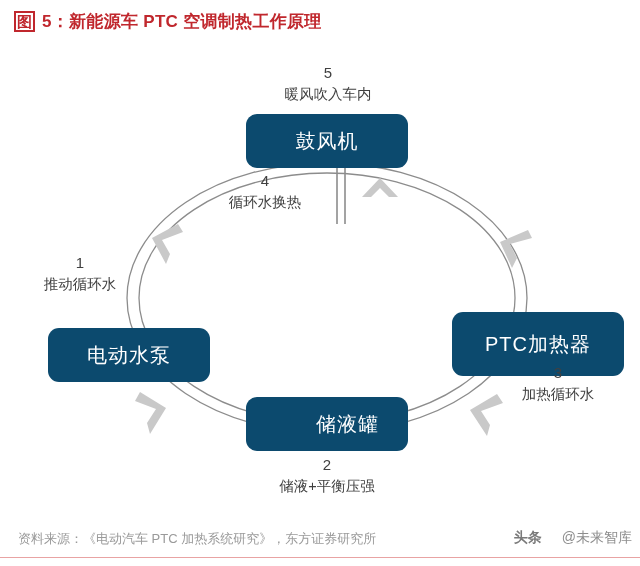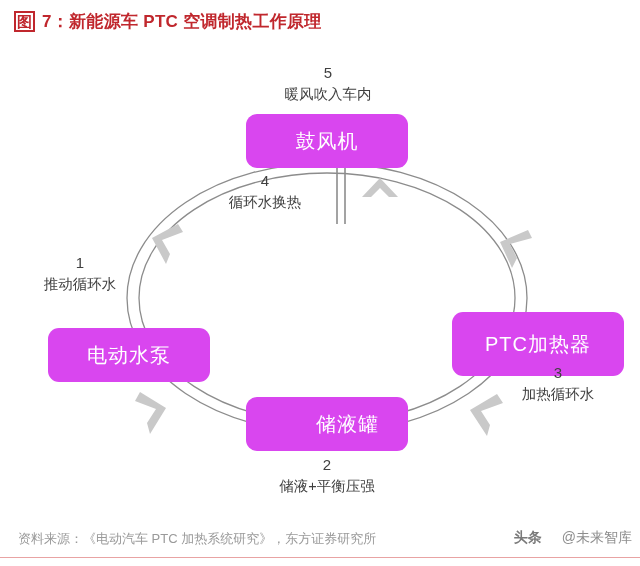--- a/index.html
+++ b/index.html
@@ -61,21 +61,21 @@
     width: 640px;
     height: 460px;
   }
 
   
   .node {
     position: absolute;
     display: flex;
     align-items: center;
     justify-content: center;
-    background: #d946ef;
+    background: #0c4a6e;
     border-radius: 11px;
     color: #ffffff;
     font-size: 20px;
     letter-spacing: 1px;
     white-space: nowrap;
     box-sizing: border-box;
   }
   #node-blower   { left: 246px; top: 62px;  width: 162px; height: 54px; }
   #node-core     { left: 246px; top: 170px; width: 162px; height: 54px; }
   #node-pump     { left: 48px;  top: 276px; width: 162px; height: 54px; }
@@ -141,21 +141,21 @@
     width: 640px;
     height: 1px;
     background: #E8A3A3;
   }
 </style>
 </head>
 <body>
 
 <div id="figure-title">
   <span class="tag-box">图</span>
-  <span class="title-text">7：新能源车 PTC 空调制热工作原理</span>
+  <span class="title-text">5：新能源车 PTC 空调制热工作原理</span>
 </div>
 
 <div id="diagram">
 
   <svg id="loop-svg" viewBox="0 0 640 460">
 
     <ellipse cx="327" cy="246" rx="200" ry="135" fill="none" stroke="#8C8C8C" stroke-width="1.3"></ellipse>
     <ellipse cx="327" cy="246" rx="188" ry="125" fill="none" stroke="#8C8C8C" stroke-width="1.3"></ellipse>
 
     <line x1="337" y1="110" x2="337" y2="172" stroke="#8C8C8C" stroke-width="1.6"></line>

